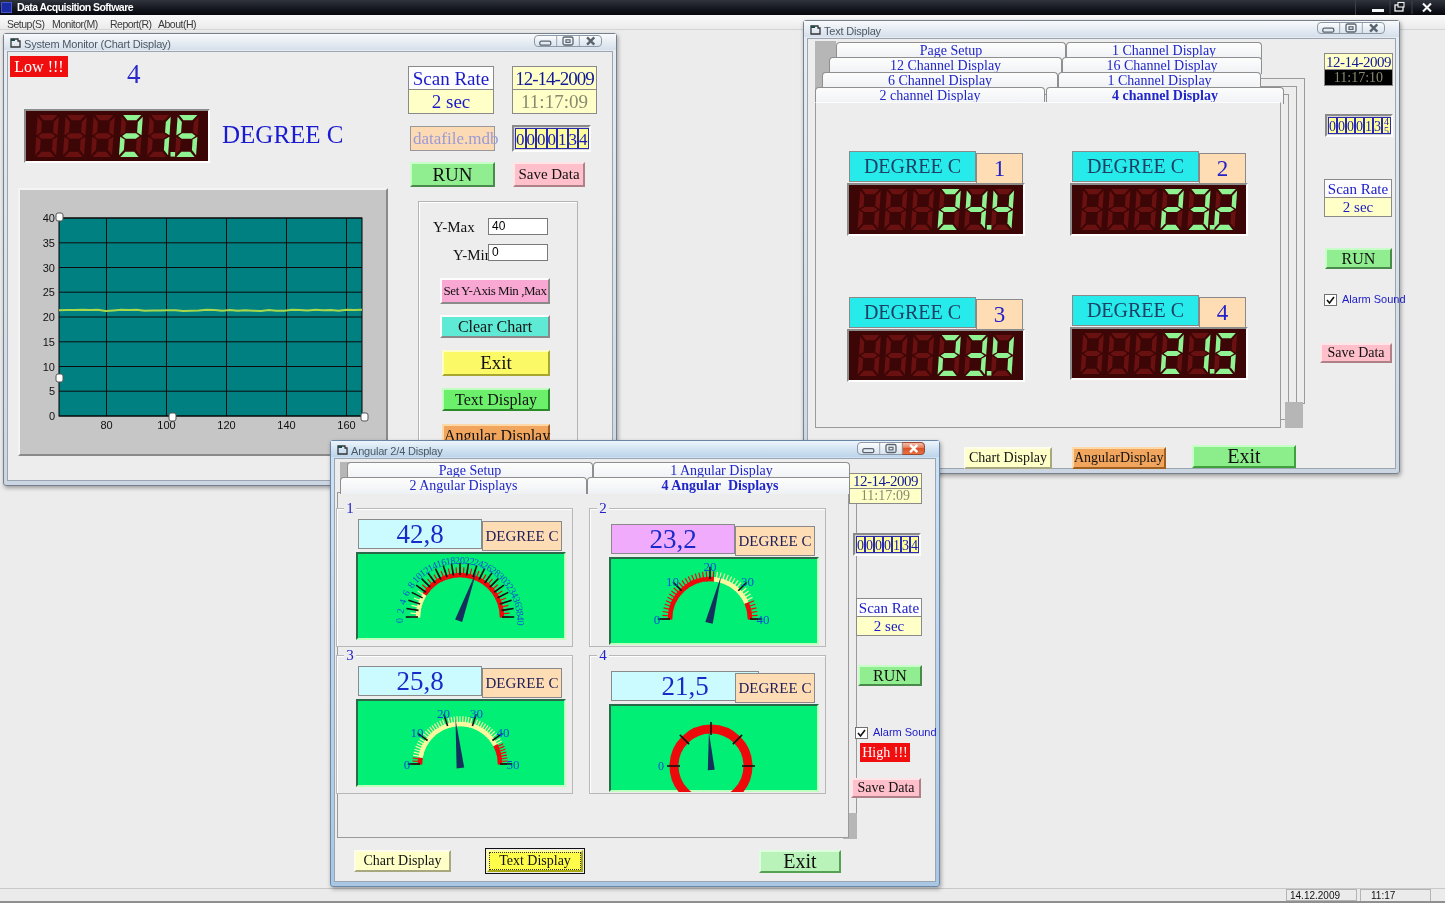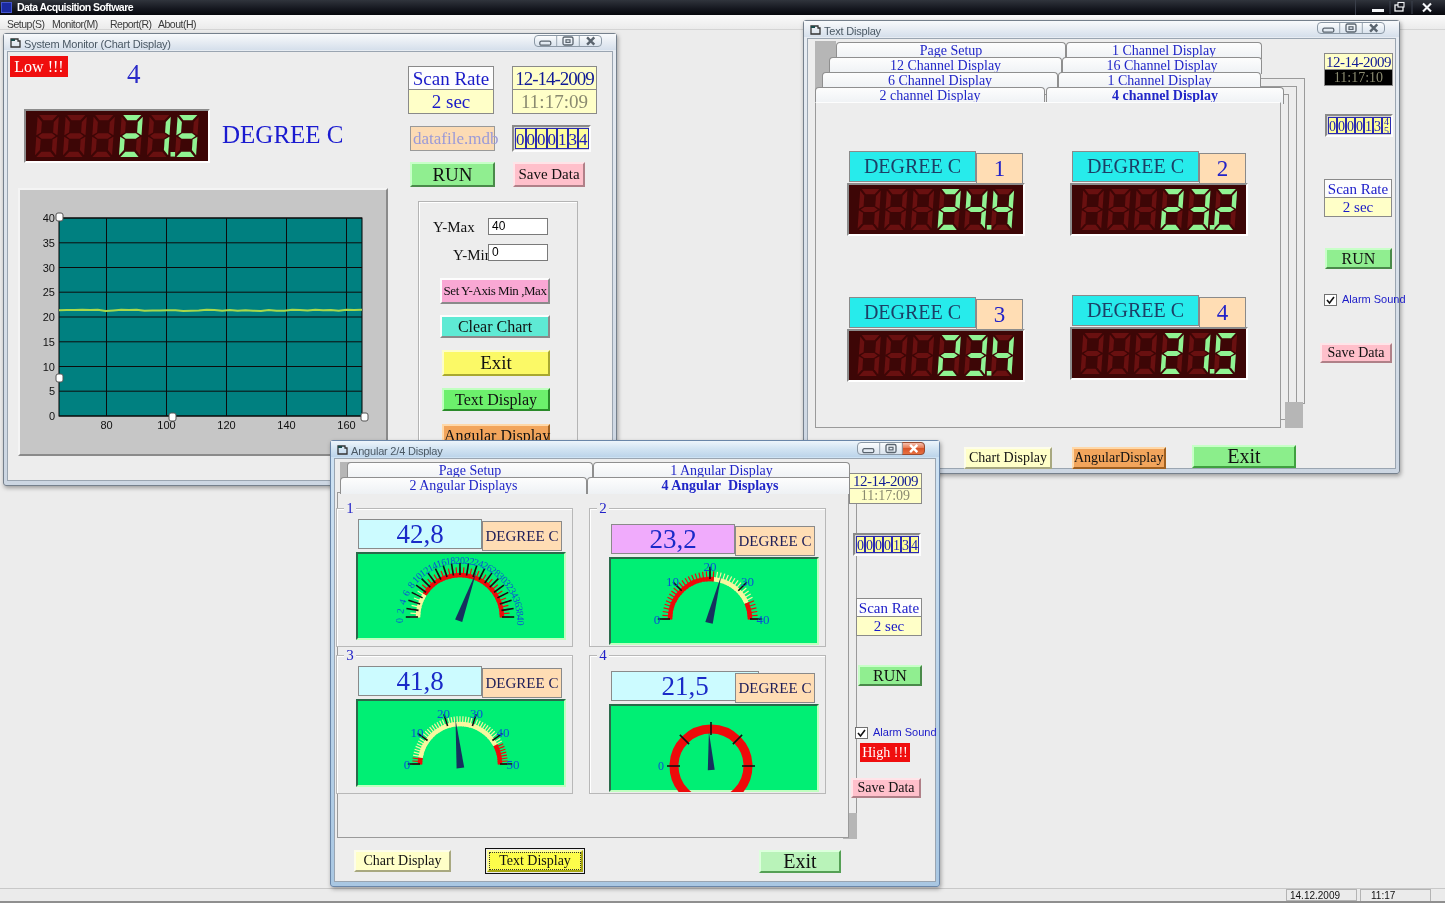--- a/index.html
+++ b/index.html
@@ -598,21 +598,21 @@
       <line x1="129.3" y1="33.7" x2="137.9" y2="25.1" stroke="#111" stroke-width="1.6"></line>
       <line x1="141.0" y1="62.0" x2="153.2" y2="62.0" stroke="#111" stroke-width="1.6"></line>
       <text x="48.0" y="66.5" font-family="Liberation Serif,serif" font-size="13" fill="#0a51d8" text-anchor="middle">0</text>
       <text x="63.5" y="29.1" font-family="Liberation Serif,serif" font-size="13" fill="#0a51d8" text-anchor="middle">10</text>
       <text x="101.0" y="13.6" font-family="Liberation Serif,serif" font-size="13" fill="#0a51d8" text-anchor="middle">20</text>
       <text x="138.5" y="29.1" font-family="Liberation Serif,serif" font-size="13" fill="#0a51d8" text-anchor="middle">30</text>
       <text x="154.0" y="66.5" font-family="Liberation Serif,serif" font-size="13" fill="#0a51d8" text-anchor="middle">40</text>
       <polygon points="112.2,18.4 103.7,66.8 96.3,64.9" fill="#16305e"></polygon>
     </svg>
   </div>
-<div style="position:absolute;left:358px;top:666px;width:124px;height:30px;white-space:nowrap;background:#ccfbff;border:1px solid #8a8a8a;color:#1a2ac8;font-family:'Liberation Serif',serif;font-size:27px;text-align:center;line-height:28px;">41,8</div>
+<div style="position:absolute;left:358px;top:666px;width:124px;height:30px;white-space:nowrap;background:#ccfbff;border:1px solid #8a8a8a;color:#1a2ac8;font-family:'Liberation Serif',serif;font-size:27px;text-align:center;line-height:28px;">25,8</div>
 <div style="position:absolute;left:482px;top:668px;width:80px;height:30px;white-space:nowrap;background:#ffddb4;border:1px solid #8a8a8a;color:#20205a;font-family:'Liberation Serif',serif;font-size:15px;text-align:center;line-height:28px;">DEGREE C</div>
 <div style="position:absolute;left:356px;top:699px;width:210px;height:88px;white-space:nowrap;background:#00ef74;border-top:2px solid #2a6a4a;border-left:2px solid #2a6a4a;border-bottom:2px solid #c0ffc0;border-right:2px solid #c0ffc0;"></div>
 <div style="position:absolute;left:356px;top:699px;width:210px;height:88px;white-space:nowrap;overflow:hidden;">
     <svg width="210" height="88" style="display:block;position:absolute;left:0;top:0;overflow:visible">
       <path d="M 64.0 65.0 A 40.0 40.0 0 0 1 64.5 58.7" stroke="#ee0a0a" stroke-width="4.5" fill="none"></path>
       <path d="M 64.5 58.7 A 40.0 40.0 0 0 1 139.1 45.7" stroke="#f7f7a0" stroke-width="4.5" fill="none"></path>
       <path d="M 139.1 45.7 A 40.0 40.0 0 0 1 144.0 65.0" stroke="#ee0a0a" stroke-width="4.5" fill="none"></path>
       <line x1="66.2" y1="65.0" x2="56.2" y2="65.0" stroke="#ee0a0a" stroke-width="1.2"></line>
       <line x1="66.3" y1="62.6" x2="56.3" y2="62.0" stroke="#ee0a0a" stroke-width="1.2"></line>
       <line x1="66.5" y1="60.3" x2="56.6" y2="59.0" stroke="#ee0a0a" stroke-width="1.2"></line>

